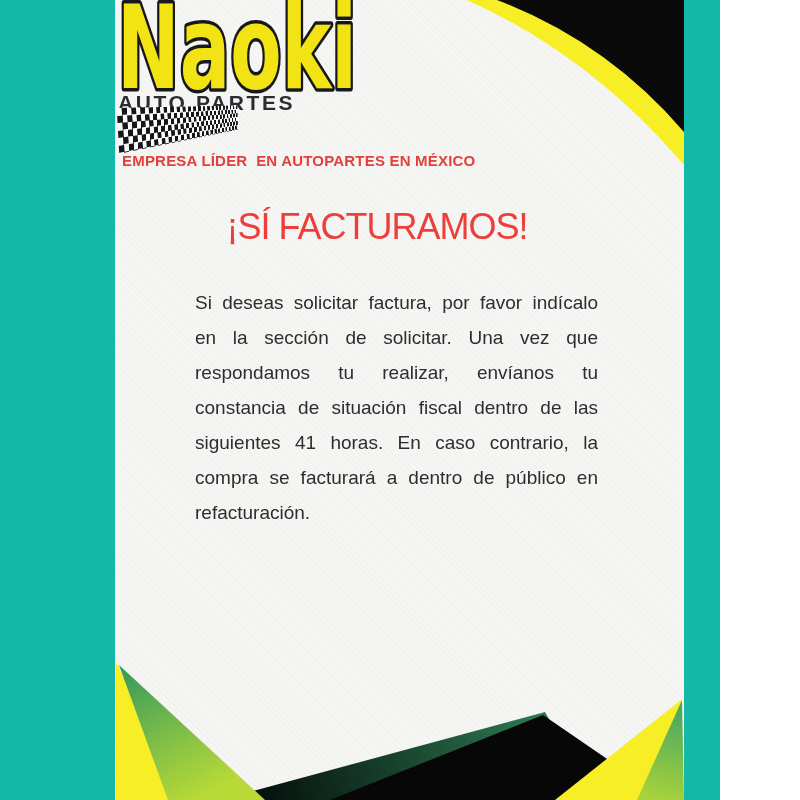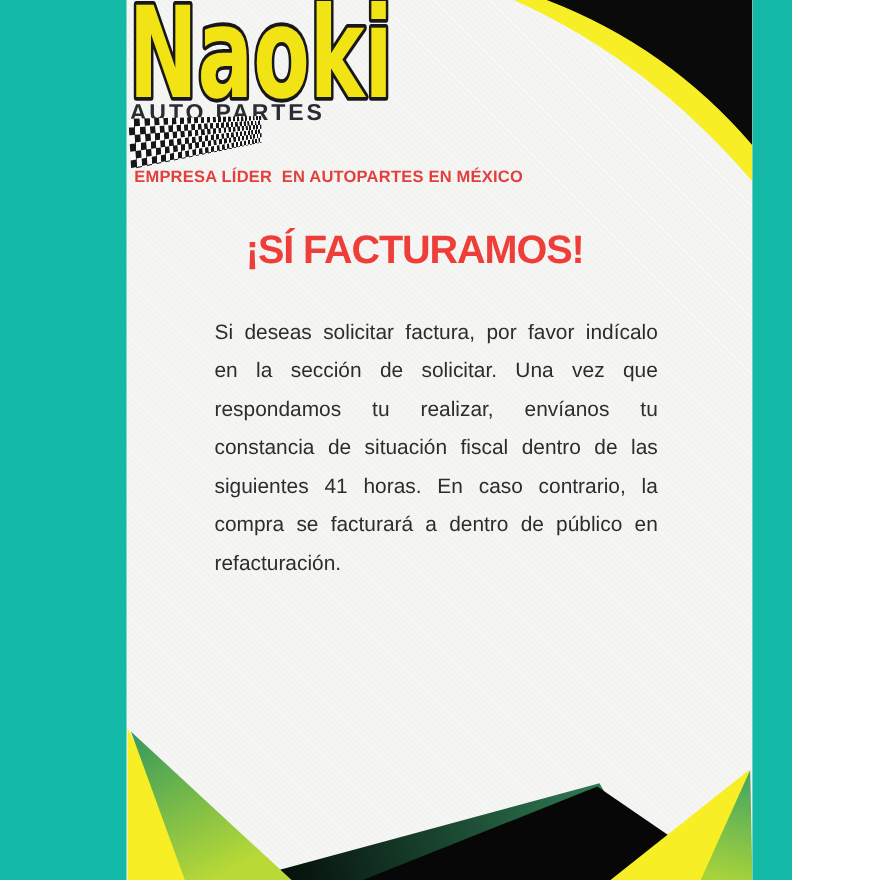--- a/index.html
+++ b/index.html
@@ -50,21 +50,21 @@
     font-size: 15px; font-weight: 700;
     letter-spacing: 0.2px;
     color: #e2403c;
     white-space: pre;
   }
   
   .heading {
     position: absolute; left: 0; top: 206px;
     width: 524px;
     text-align: center;
-    font-size: 36px; font-weight: 700;
+    font-size: 36px; font-weight: 400;
     letter-spacing: -1px;
     color: #ee3e3a;
     white-space: nowrap;
   }
   
   .body-text {
     position: absolute; left: 80px; top: 285px;
     width: 403px;
     color: #2d2d2d;
     font-size: 19px; font-weight: 400;

